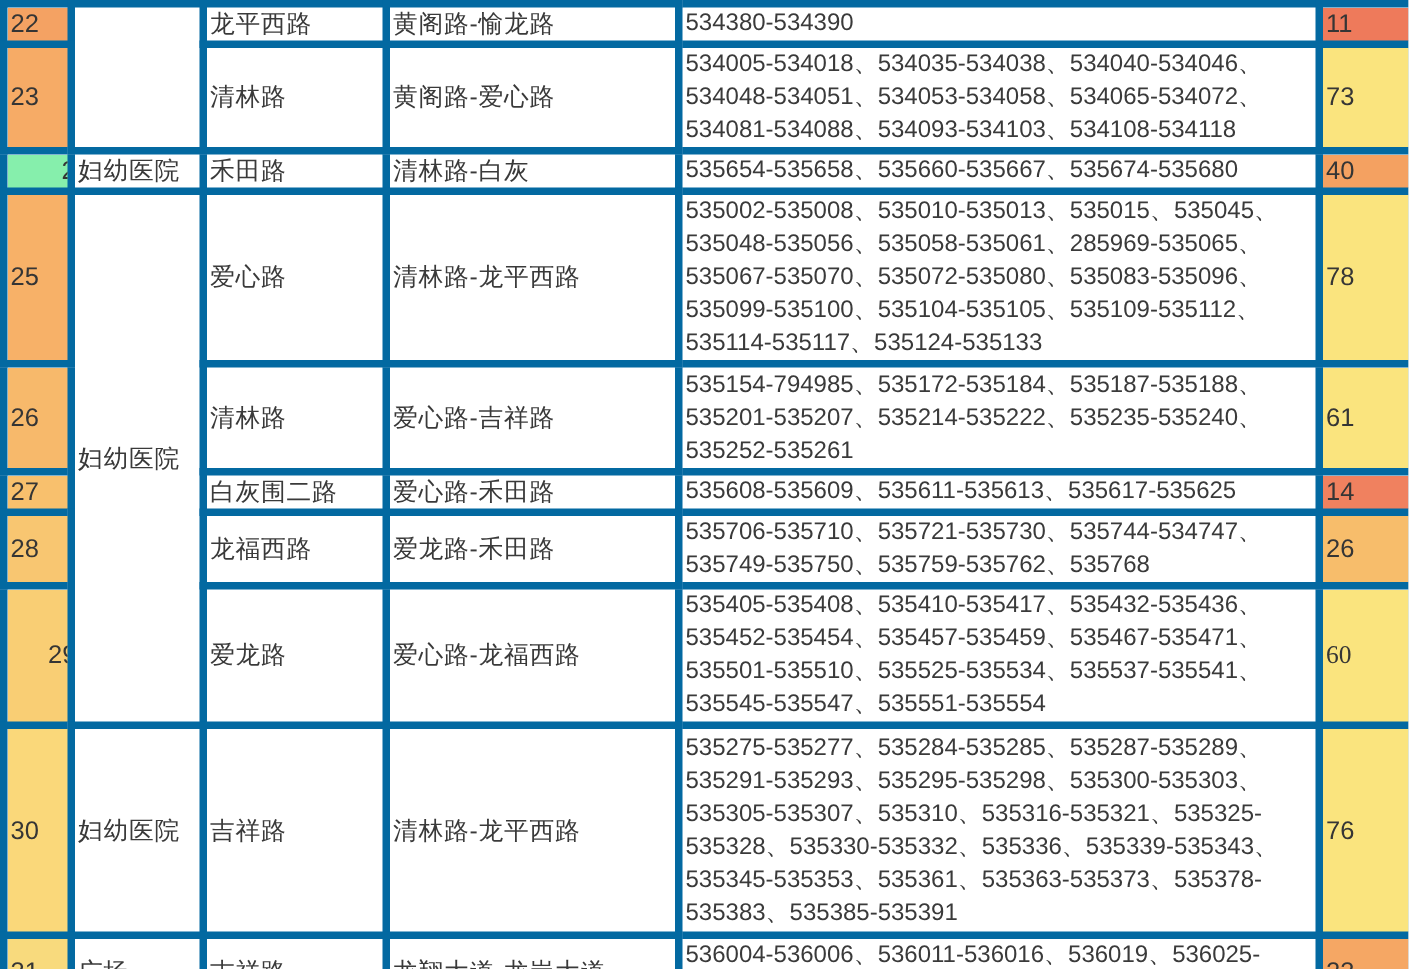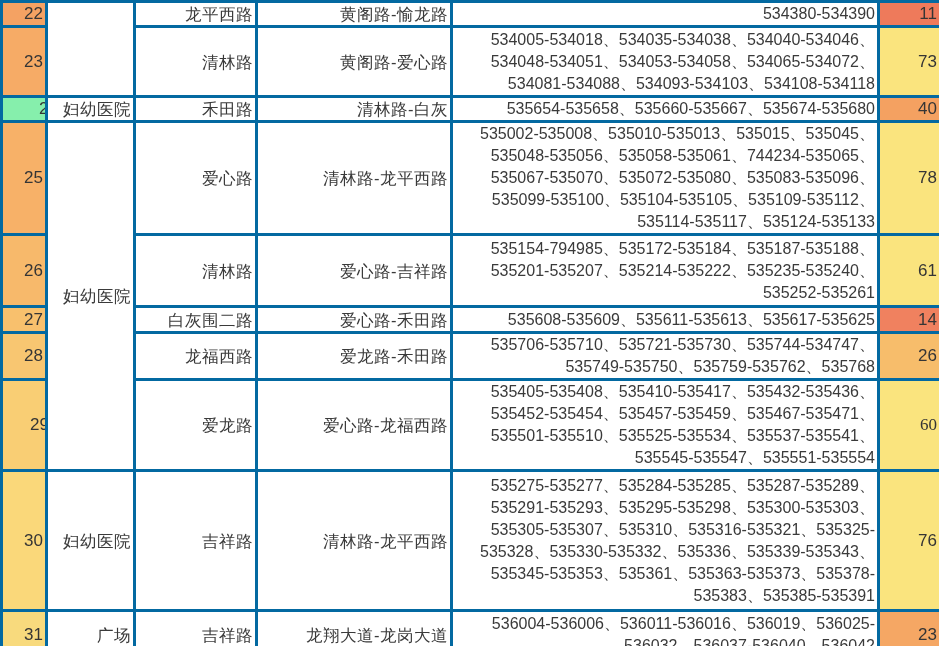--- a/index.html
+++ b/index.html
@@ -6,22 +6,22 @@
   #canvas{
     width:939px;height:646px;overflow:hidden;background:#ffffff;
     font-family:"Liberation Sans","DejaVu Sans",sans-serif;
     color:#3a3a3a;
   }
   table.numtable{
     border-collapse:collapse;table-layout:fixed;
     width:939px;
   }
   .numtable td{
-    border:3px solid #0369a1;
-    text-align:right;vertical-align:middle;
+    border:5px solid #0369a1;
+    text-align:left;vertical-align:middle;
     padding:0 2px;overflow:hidden;
     font-size:16px;line-height:22px;
     background:#ffffff;
   }
   
   col.c-id{width:45px;}
   col.c-loc{width:88px;}
   col.c-road{width:122px;}
   col.c-seg{width:195px;}
   col.c-rng{width:427px;}
@@ -81,21 +81,21 @@
         <td class="cjk">禾田路</td>
         <td class="cjk">清林路-白灰</td>
         <td class="rng-cell">535654-535658、535660-535667、535674-535680</td>
         <td class="cnt-cell" style="background: rgb(244, 161, 97);">40</td>
       </tr>
       <tr class="r25">
         <td class="id-cell" style="background: rgb(247, 177, 104);">25</td>
         <td class="cjk" rowspan="5">妇幼医院</td>
         <td class="cjk">爱心路</td>
         <td class="cjk">清林路-龙平西路</td>
-        <td class="rng-cell">535002-535008、535010-535013、535015、535045、535048-535056、535058-535061、744234-535065、535067-535070、535072-535080、535083-535096、535099-535100、535104-535105、535109-535112、535114-535117、535124-535133</td>
+        <td class="rng-cell">535002-535008、535010-535013、535015、535045、535048-535056、535058-535061、285969-535065、535067-535070、535072-535080、535083-535096、535099-535100、535104-535105、535109-535112、535114-535117、535124-535133</td>
         <td class="cnt-cell" style="background: rgb(250, 228, 126);">78</td>
       </tr>
       <tr class="r26">
         <td class="id-cell" style="background: rgb(247, 185, 107);">26</td>
         <td class="cjk">清林路</td>
         <td class="cjk">爱心路-吉祥路</td>
         <td class="rng-cell">535154-794985、535172-535184、535187-535188、535201-535207、535214-535222、535235-535240、535252-535261</td>
         <td class="cnt-cell" style="background: rgb(250, 228, 126);">61</td>
       </tr>
       <tr class="r27">

